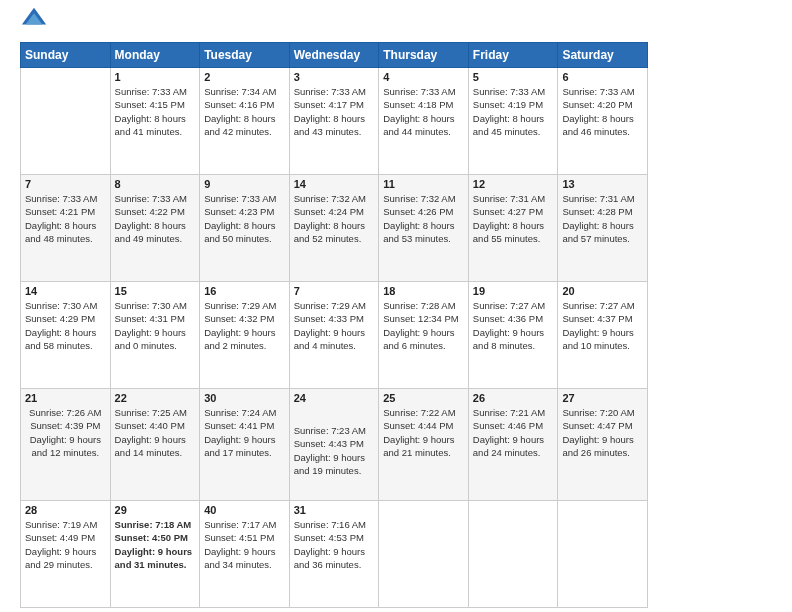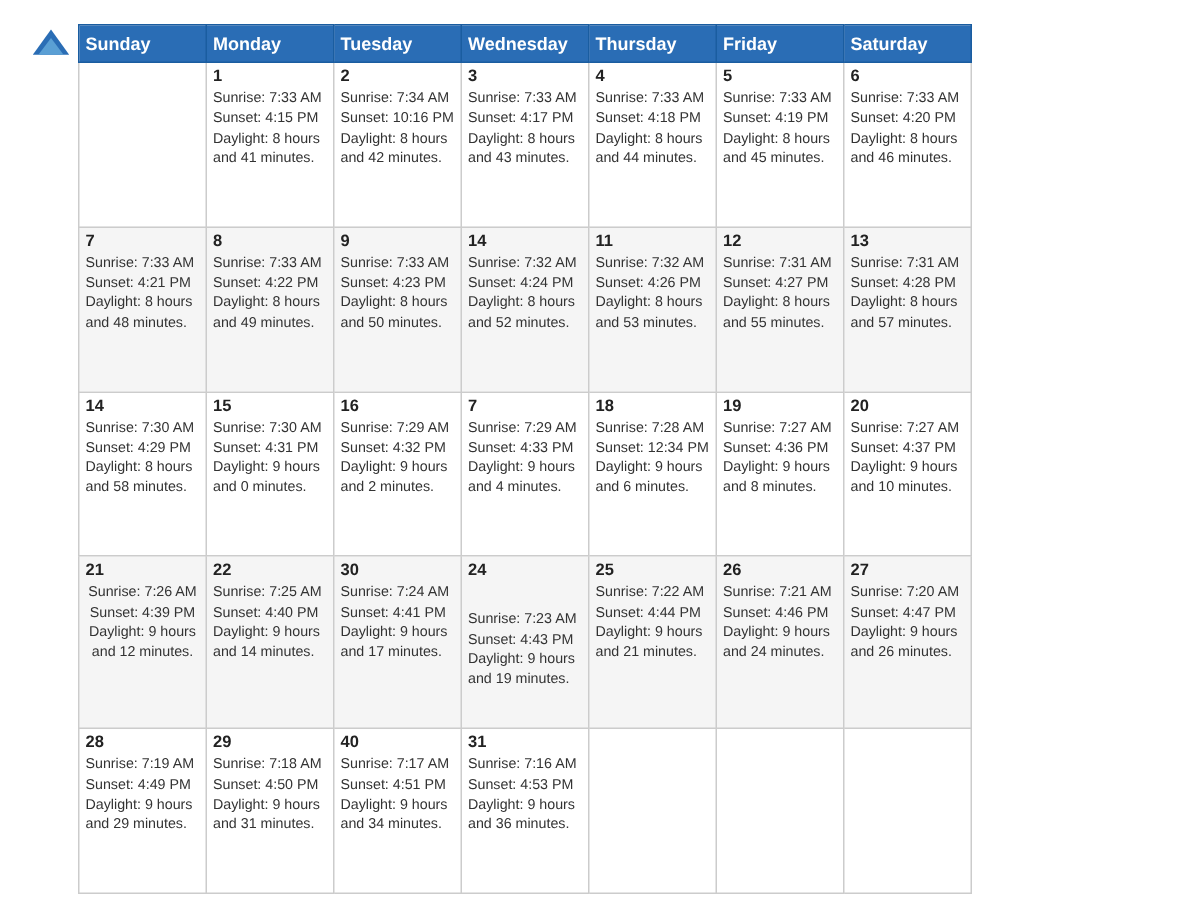--- a/index.html
+++ b/index.html
@@ -6,23 +6,23 @@
     body {
       width: 792px;
       height: 612px;
       font-family: Arial, sans-serif;
       background: #fff;
       overflow: hidden;
     }
     .page {
       width: 668px;
       height: 612px;
-      padding: 16px 20px;
+      padding: 4px 20px;
       display: flex;
-      flex-direction: row;
+      flex-direction: column;
     }
     .header {
       display: flex;
       justify-content: space-between;
       align-items: flex-start;
       margin-bottom: 10px;
     }
     .logo {
       display: flex;
       align-items: center;
@@ -140,21 +140,21 @@
           <td class="empty-cell"></td>
           <td>
             <span class="day-number">1</span>
             <div class="day-info" style="white-space: pre-line;">Sunrise: 7:33 AM
 Sunset: 4:15 PM
 Daylight: 8 hours and 41 minutes.</div>
           </td>
           <td>
             <span class="day-number">2</span>
             <div class="day-info" style="white-space: pre-line;">Sunrise: 7:34 AM
-Sunset: 10:16 PM
+Sunset: 4:16 PM
 Daylight: 8 hours and 42 minutes.</div>
           </td>
           <td>
             <span class="day-number">3</span>
             <div class="day-info" style="white-space: pre-line;">Sunrise: 7:33 AM
 Sunset: 4:17 PM
 Daylight: 8 hours and 43 minutes.</div>
           </td>
           <td>
             <span class="day-number">4</span>
@@ -309,21 +309,21 @@
         </tr>
         <tr>
           <td>
             <span class="day-number">28</span>
             <div class="day-info" style="white-space: pre-line;">Sunrise: 7:19 AM
 Sunset: 4:49 PM
 Daylight: 9 hours and 29 minutes.</div>
           </td>
           <td>
             <span class="day-number">29</span>
-            <div class="day-info" style="white-space: pre-line;">Sunrise: 7:18 AM
+            <div class="day-info" style="white-space: pre-line; font-weight: bold;">Sunrise: 7:18 AM
 Sunset: 4:50 PM
 Daylight: 9 hours and 31 minutes.</div>
           </td>
           <td>
             <span class="day-number">40</span>
             <div class="day-info" style="white-space: pre-line;">Sunrise: 7:17 AM
 Sunset: 4:51 PM
 Daylight: 9 hours and 34 minutes.</div>
           </td>
           <td>

